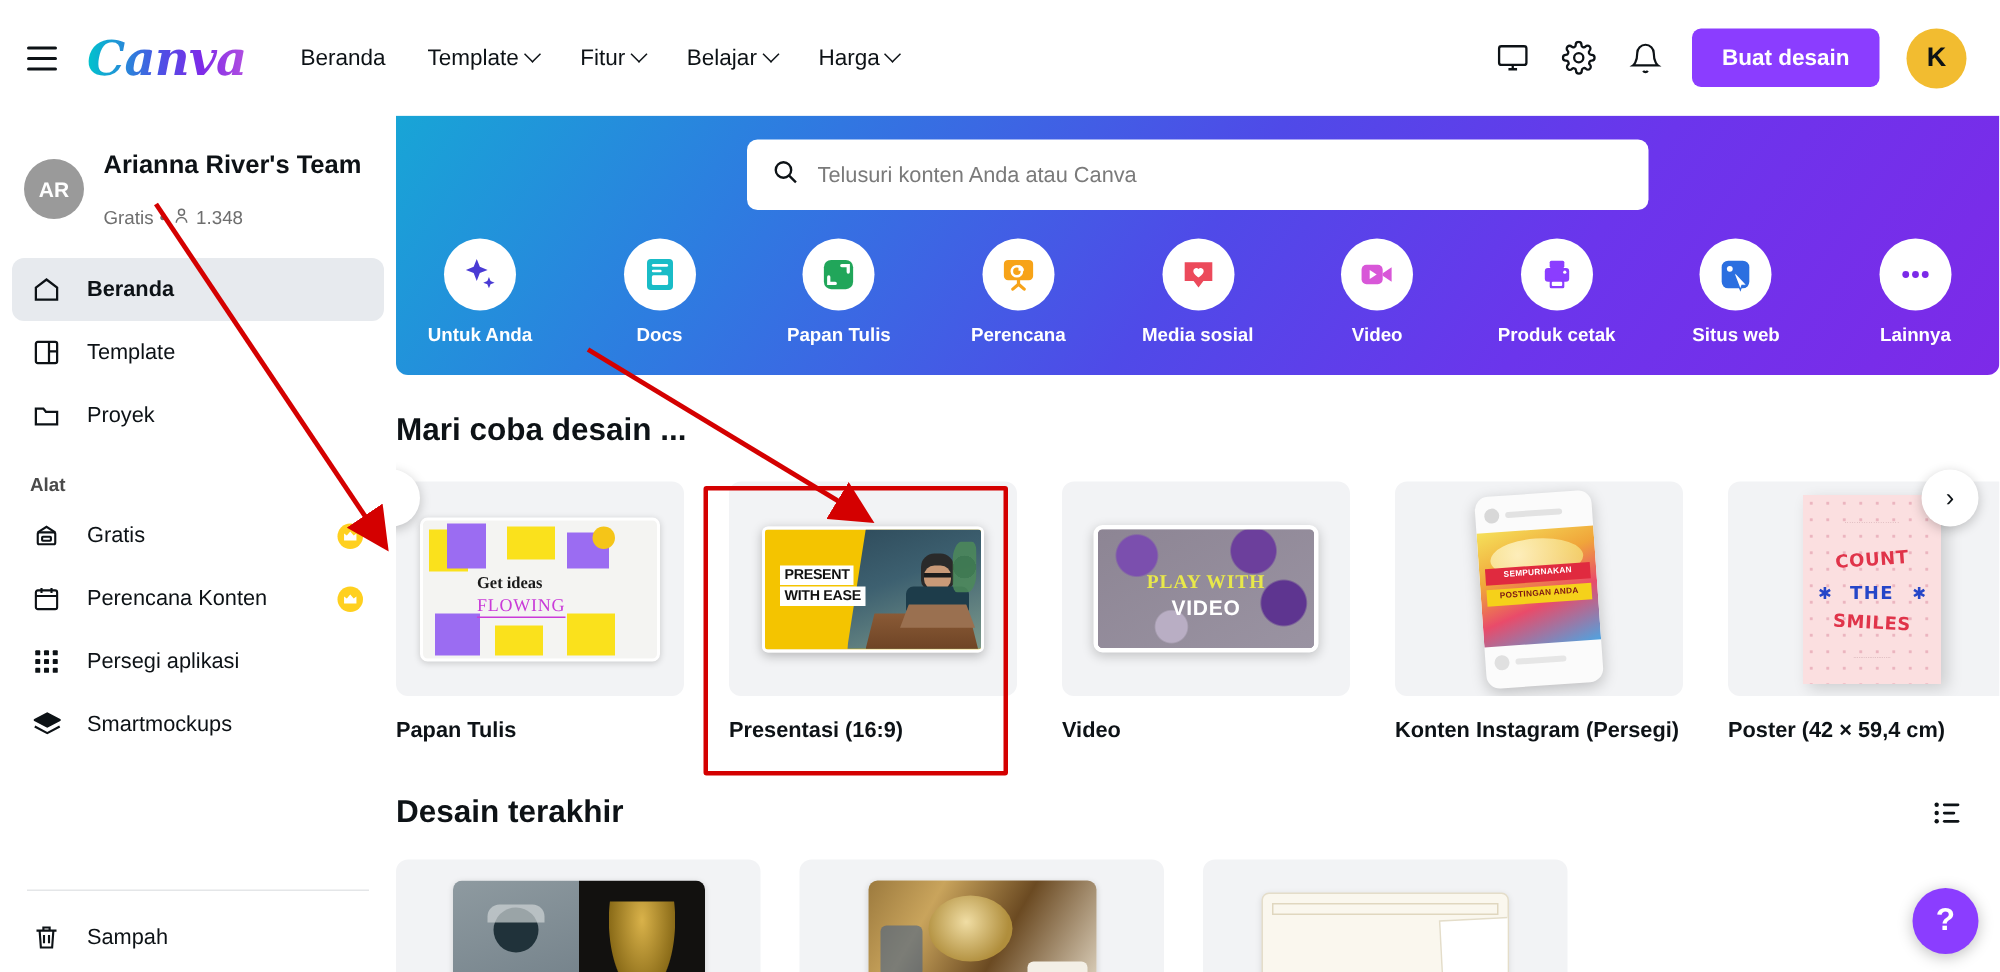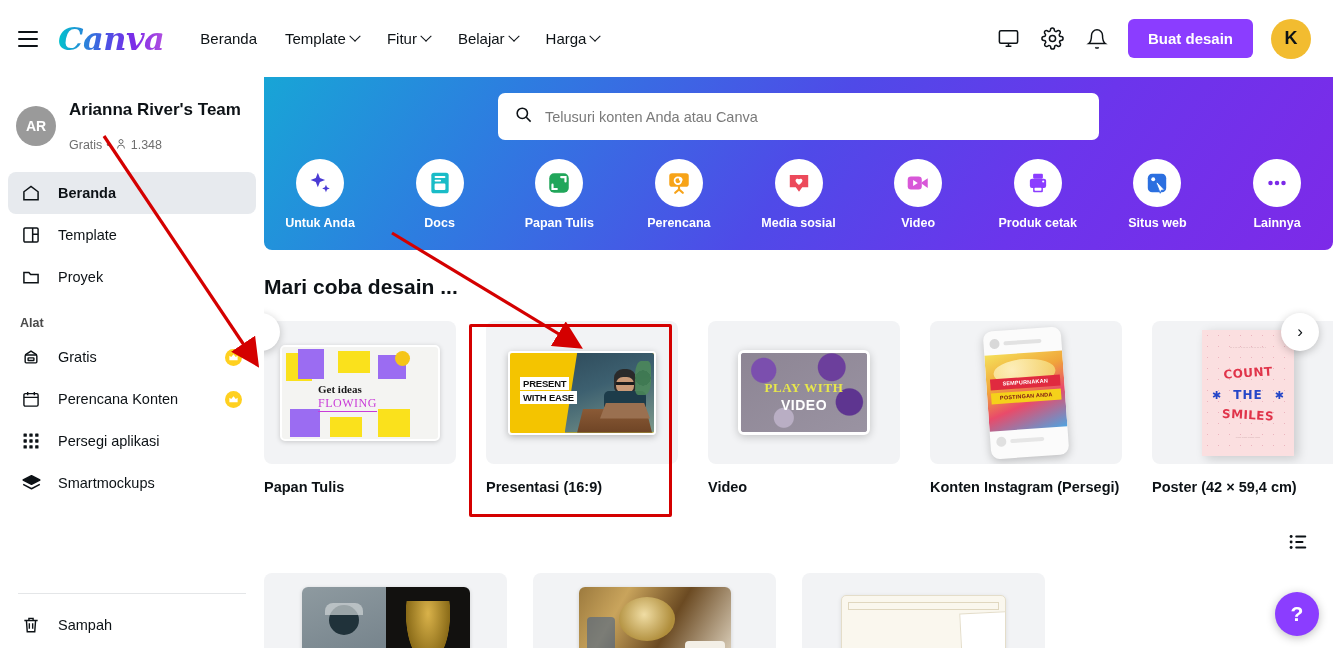--- a/index.html
+++ b/index.html
@@ -146,21 +146,21 @@
   .sticky { position: absolute; }
   .wb-txt1 { position: absolute; left: 36px; top: 36px; font-size: 11px; font-weight: 700;
      color: #1a1a1a; font-family: "Liberation Serif", serif; }
   .wb-txt2 { position: absolute; left: 36px; top: 49px; font-size: 12px; color: #c93bd8;
      font-family: "Liberation Serif", serif; letter-spacing: .5px; border-bottom: 1px solid #c93bd8;}
   .pres {
     width: 148px; height: 84px; border-radius: 4px; overflow: hidden; position: relative;
     box-shadow: 0 2px 7px rgba(0,0,0,.25); border: 2px solid #fff;
   }
   .vid {
-    width: 132px; height: 85px; border-radius: 6px; overflow: hidden; position: relative;
+    width: 150px; height: 85px; border-radius: 6px; overflow: hidden; position: relative;
     box-shadow: 0 2px 8px rgba(0,0,0,.2); border: 3px solid #fff; background:#8d8594;padding-left:22px;
   }
   .phone {
     width: 78px; height: 128px; border-radius: 9px; background: #fbfbfb; position: relative;
     box-shadow: 0 3px 10px rgba(0,0,0,.22); overflow: hidden; transform: rotate(-4deg);
   }
   .poster {
     width: 92px; height: 126px; background: #fbdfe0; position: relative;
     box-shadow: 4px 3px 10px rgba(0,0,0,.16); overflow: hidden;
   }
@@ -568,20 +568,21 @@
                           font-family:'DejaVu Sans',sans-serif;letter-spacing:.4px;transform:rotate(3deg);">SMILES</div>
               <div style="position:absolute;bottom:16px;left:0;right:0;text-align:center;font-size:3.6px;color:#9d7078;">·····················</div>
             </div>
           </div>
           <div class="card-label">Poster (42 × 59,4 cm)</div>
         </div>
 
       </div>
 
       <div class="recent-head">
+        <div class="recent-title">Desain terakhir</div>
         <div class="listview-btn">
           <svg width="22" height="22" viewBox="0 0 24 24" fill="#0d1216">
             <circle cx="4.5" cy="6" r="1.6"></circle>
               <rect x="9" y="5" width="12" height="2" rx="1"></rect>
             <circle cx="4.5" cy="12" r="1.6"></circle>
               <rect x="9" y="11" width="9" height="2" rx="1"></rect>
             <circle cx="4.5" cy="18" r="1.6"></circle>
               <rect x="9" y="17" width="12" height="2" rx="1"></rect>
           </svg>
         </div>

